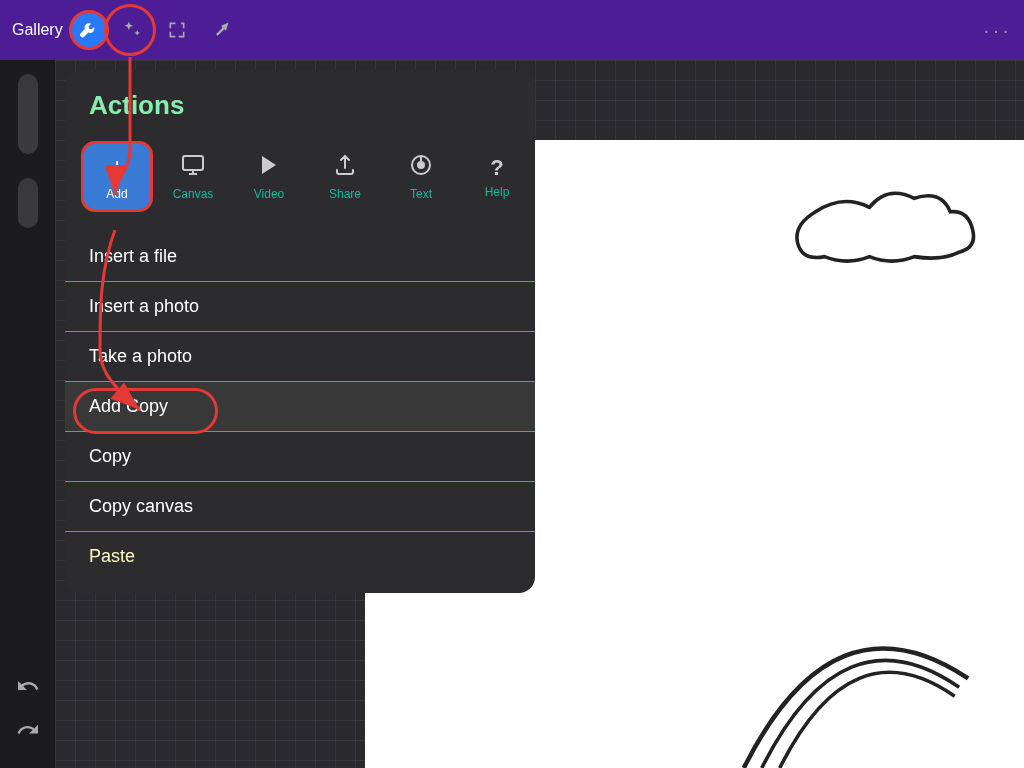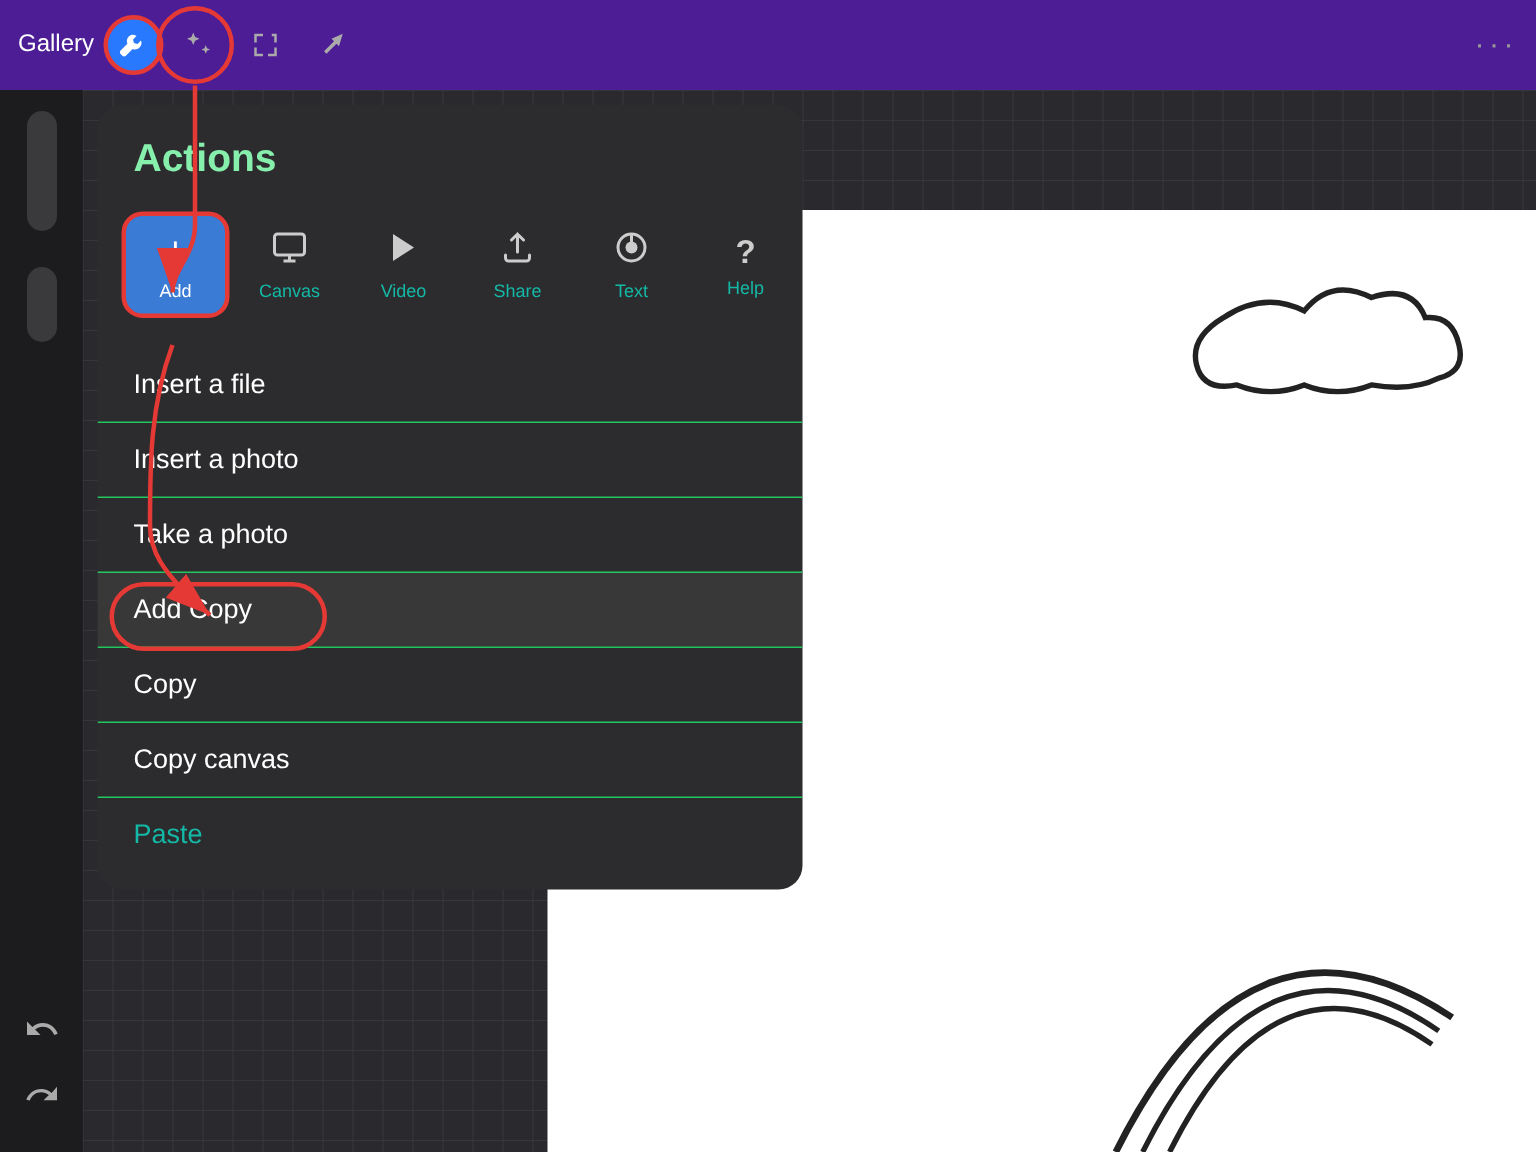--- a/index.html
+++ b/index.html
@@ -185,21 +185,21 @@
       border-top: 1px solid #22c55e;
     }
     .menu-item:first-child {
       border-top: none;
     }
     .menu-item-label {
       color: #ffffff;
       font-size: 18px;
     }
     .menu-item.disabled .menu-item-label {
-      color: #14b8a6;
+      color: #fef9c3;
     }
     .menu-item.highlighted {
       background: #383838;
     }
 
     
     .annotation-layer {
       position: absolute;
       top: 0; left: 0;
       width: 100%;

